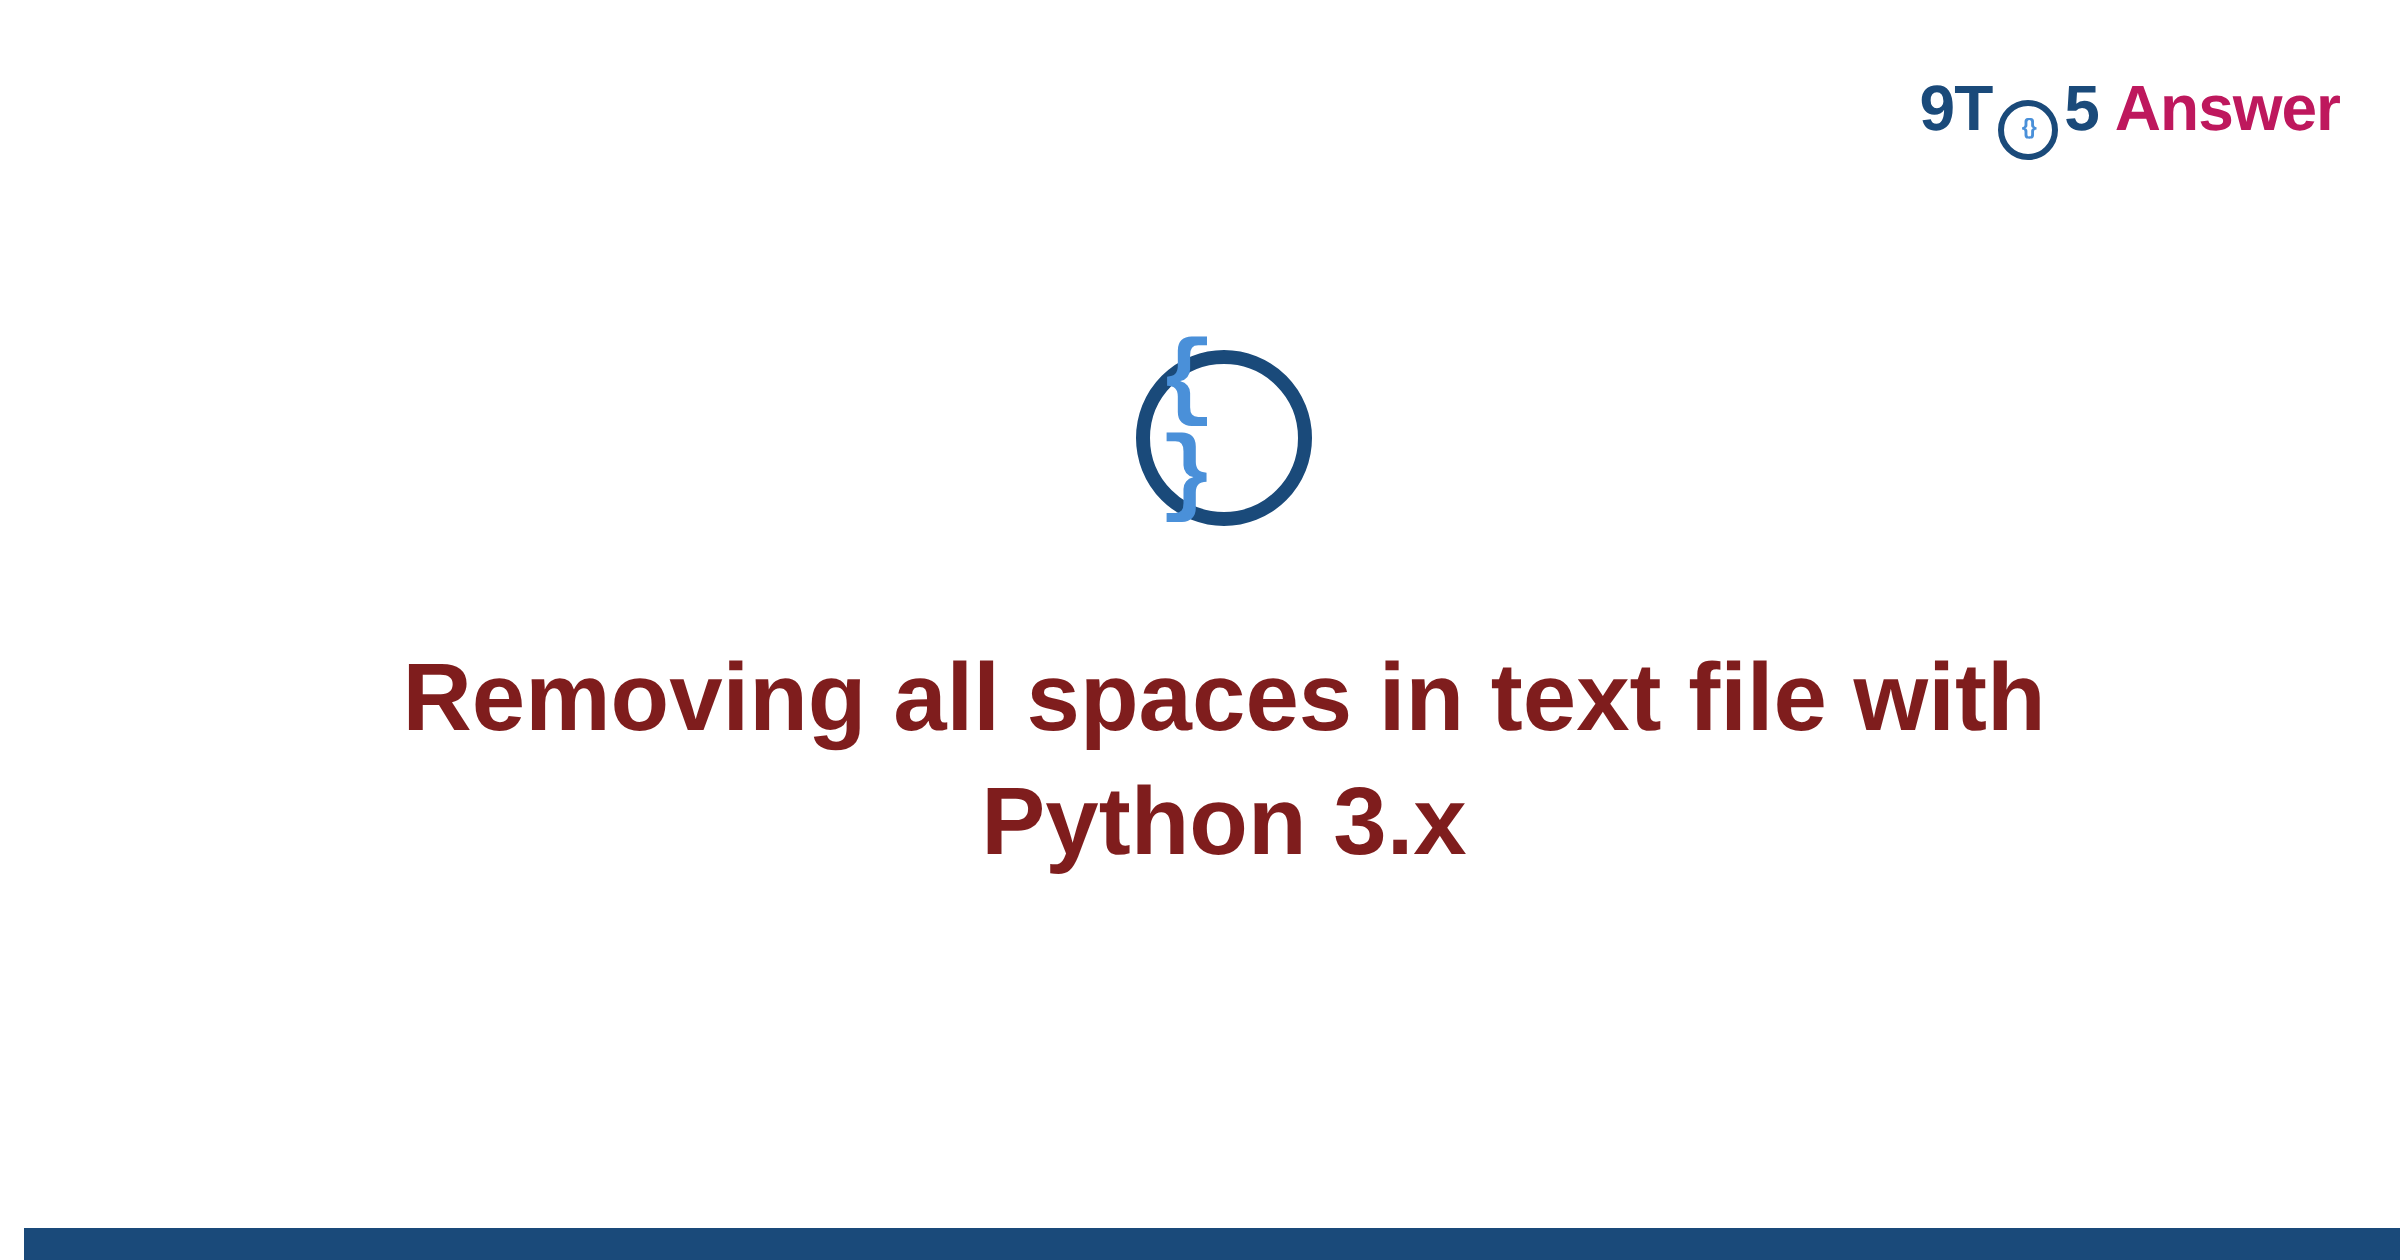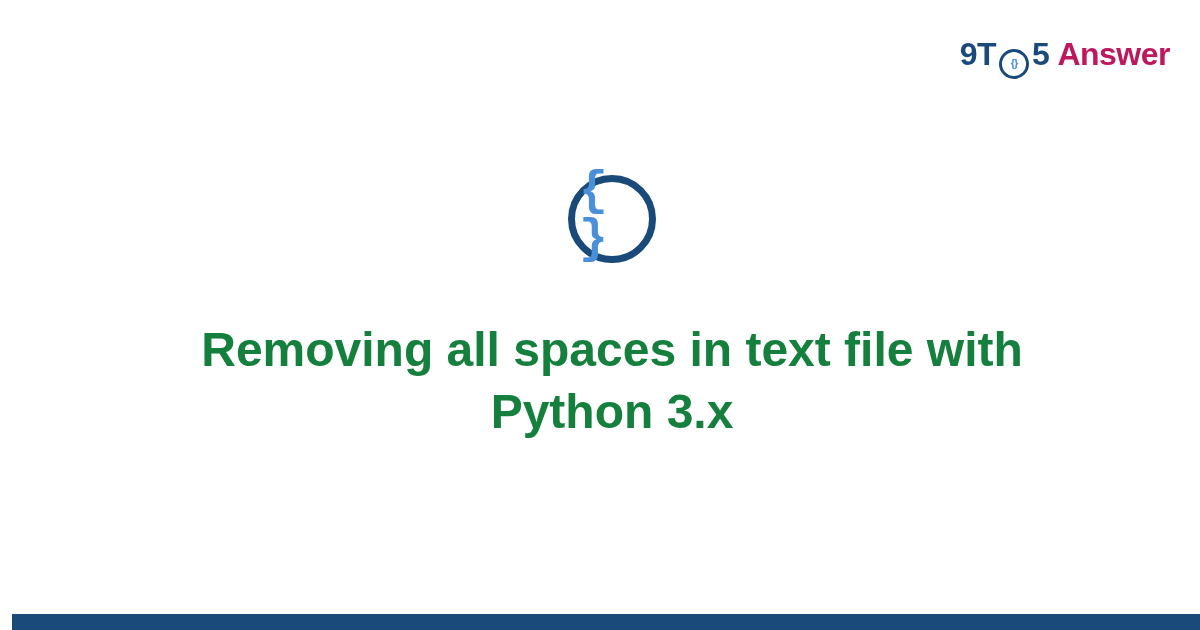--- a/index.html
+++ b/index.html
@@ -78,21 +78,21 @@
     .code-icon-braces {
       color: #4a90d9;
       font-size: 48px;
       font-weight: bold;
       letter-spacing: -2px;
       line-height: 1;
       font-family: 'Courier New', monospace;
       margin-top: -4px;
     }
     .title {
-      color: #15803d;
+      color: #7f1d1d;
       font-size: 48px;
       font-weight: bold;
       text-align: center;
       max-width: 900px;
       line-height: 1.3;
     }
     .footer-bar {
       position: absolute;
       bottom: 0;
       left: 0;

